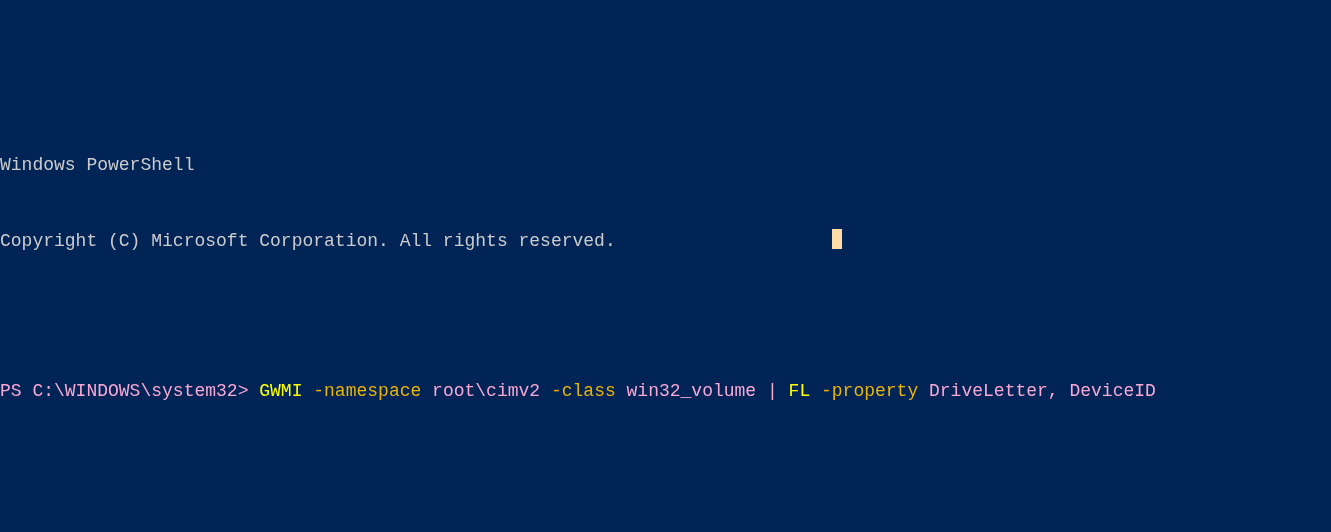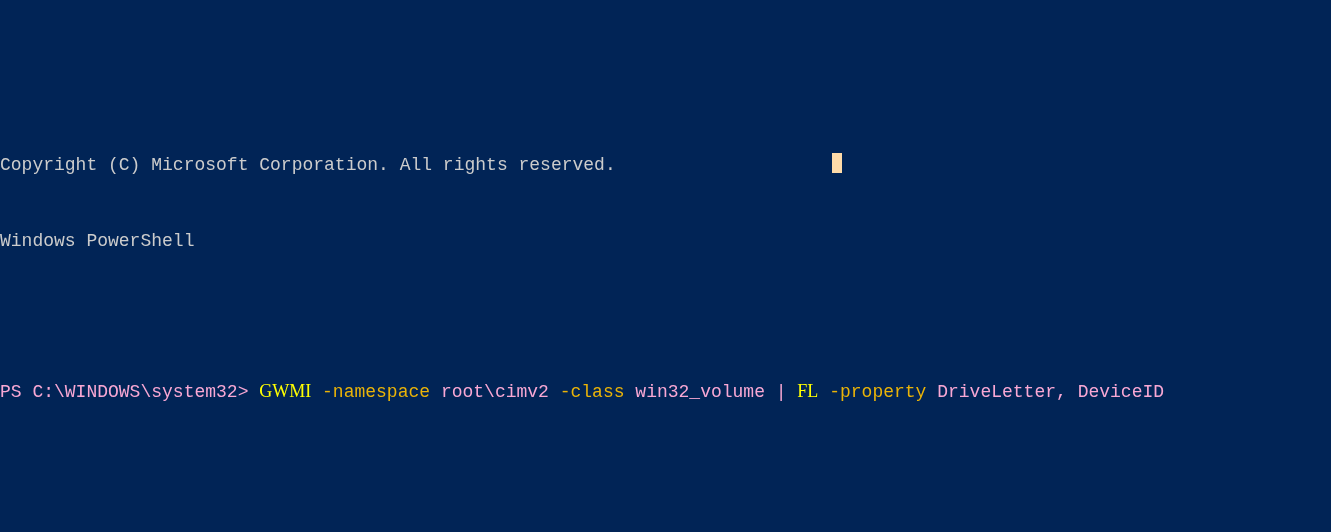--- a/index.html
+++ b/index.html
@@ -25,21 +25,20 @@
     .line {
       white-space: pre;
       height: 25px;
       line-height: 25px;
     }
     .blank-line {
       height: 25px;
     }
     .yellow {
       color: #ffff00;
-      font-family: Liberation Serif, serif;
     }
     .darkgray {
       color: #eab308;
     }
     .white {
       color: #f9a8d4;
     }
     .cursor {
       display: inline-block;
       width: 10px;
@@ -49,22 +48,22 @@
       position: relative;
       top: -2px;
     }
   </style>
 </head>
 <body>
 
 
 
 <div class="terminal">
+  <div class="line"><span>Windows PowerShell</span></div>
   <div class="line"><span>Copyright (C) Microsoft Corporation. All rights reserved.</span><span>                    </span><span class="cursor"></span></div>
-  <div class="line"><span>Windows PowerShell</span></div>
   <div class="blank-line"></div>
   <div class="line"><span class="white">PS C:\WINDOWS\system32&gt; </span><span class="yellow">GWMI</span><span class="darkgray"> -namespace </span><span class="white">root\cimv2</span><span class="darkgray"> -class </span><span class="white">win32_volume</span><span class="white"> | </span><span class="yellow">FL</span><span class="darkgray"> -property </span><span class="white">DriveLetter</span><span class="white">, </span><span class="white">DeviceID</span></div>
   <div class="blank-line"></div>
   <div class="blank-line"></div>
   
 </div>
 
 
 
 

